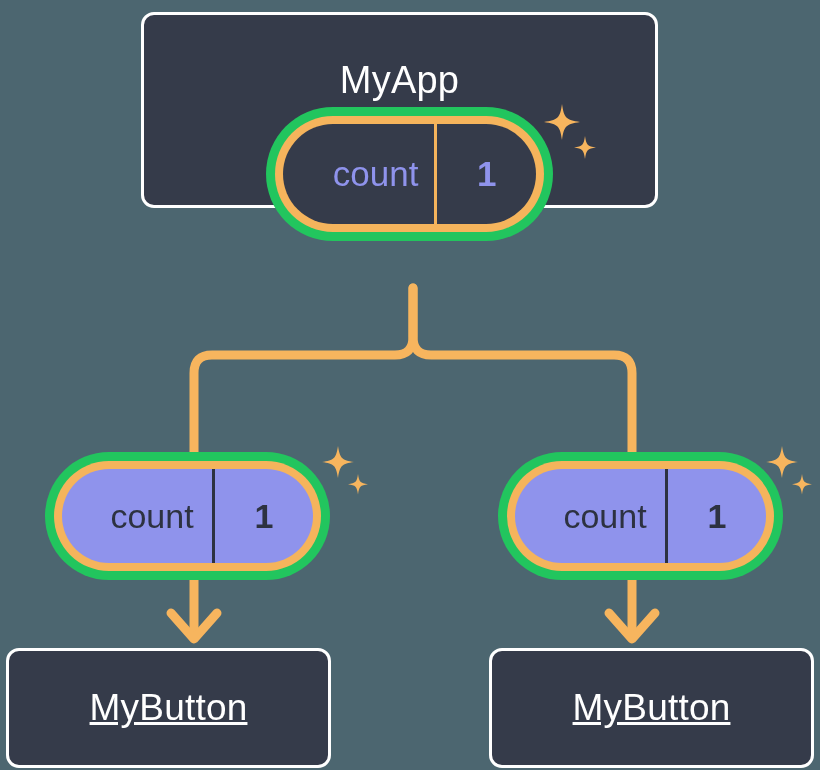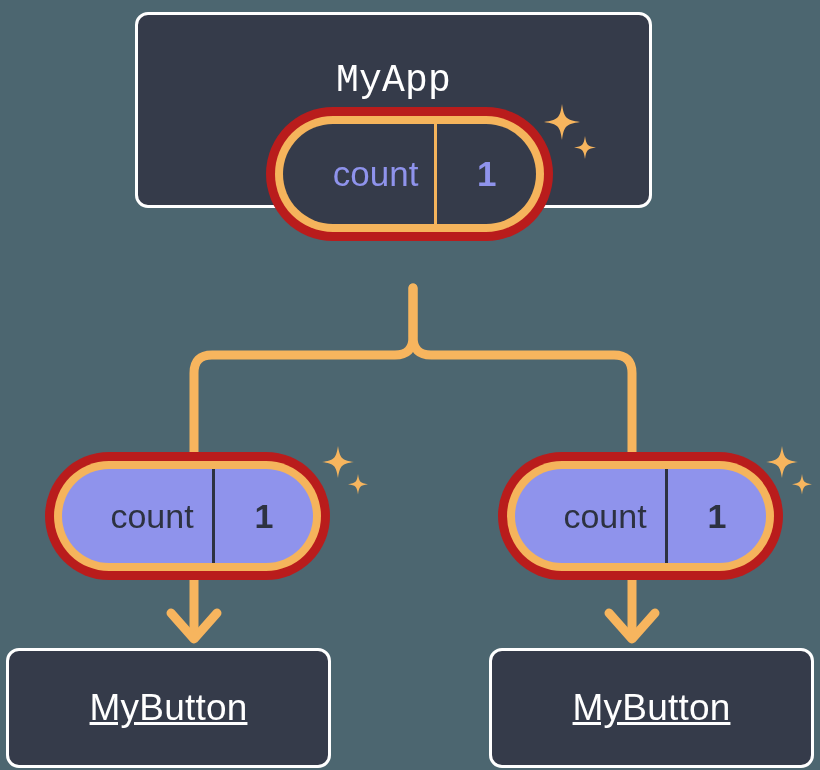--- a/index.html
+++ b/index.html
@@ -26,25 +26,24 @@
 
   
   .node-box {
     position: absolute;
     background: #353b4a;
     border: 3px solid #ffffff;
     border-radius: 13px;
     box-sizing: border-box;
   }
   #myapp-box {
-    left: 135px;
+    left: 141px;
     top: 12px;
     width: 517px;
     height: 196px;
-    font-family: Liberation Mono, monospace;
   }
   #mybutton-left-box {
     left: 6px;
     top: 648px;
     width: 325px;
     height: 120px;
   }
   #mybutton-right-box {
     left: 489px;
     top: 648px;
@@ -68,21 +67,21 @@
     transform: translateY(-50%);
     font-size: 37px;
     text-decoration: underline;
   }
 
   
   .pill {
     position: absolute;
     box-sizing: border-box;
     border-radius: 999px;
-    background: #b91c1c;           
+    background: #22c55e;           
     padding: 9px;
     display: flex;
   }
   .pill-inner {
     flex: 1;
     border-radius: 999px;
     background: #f5b45c;           
     padding: 8px;
     box-sizing: border-box;
     display: flex;

